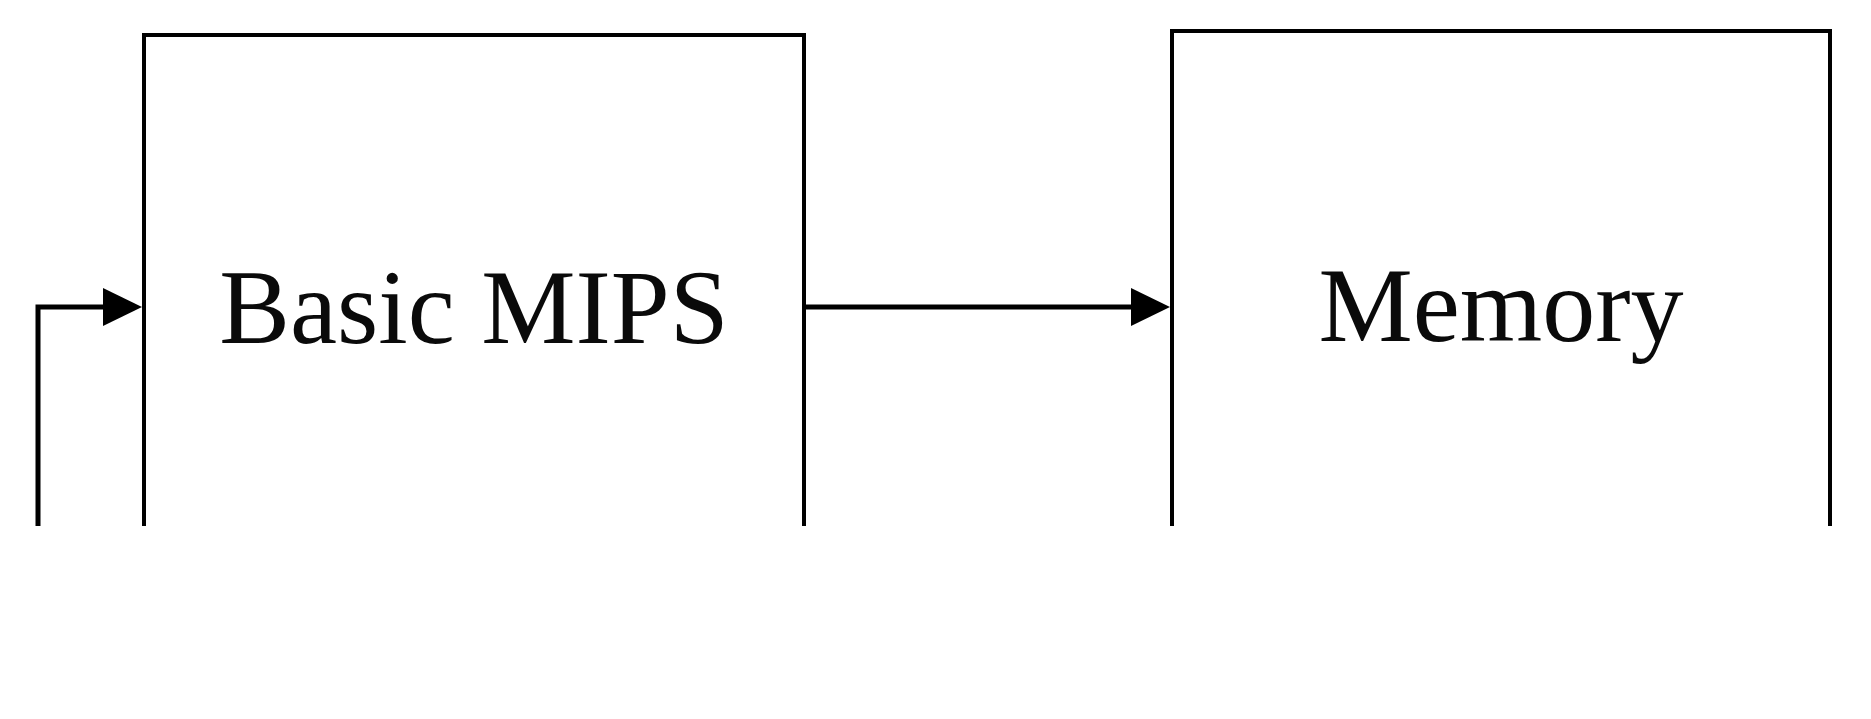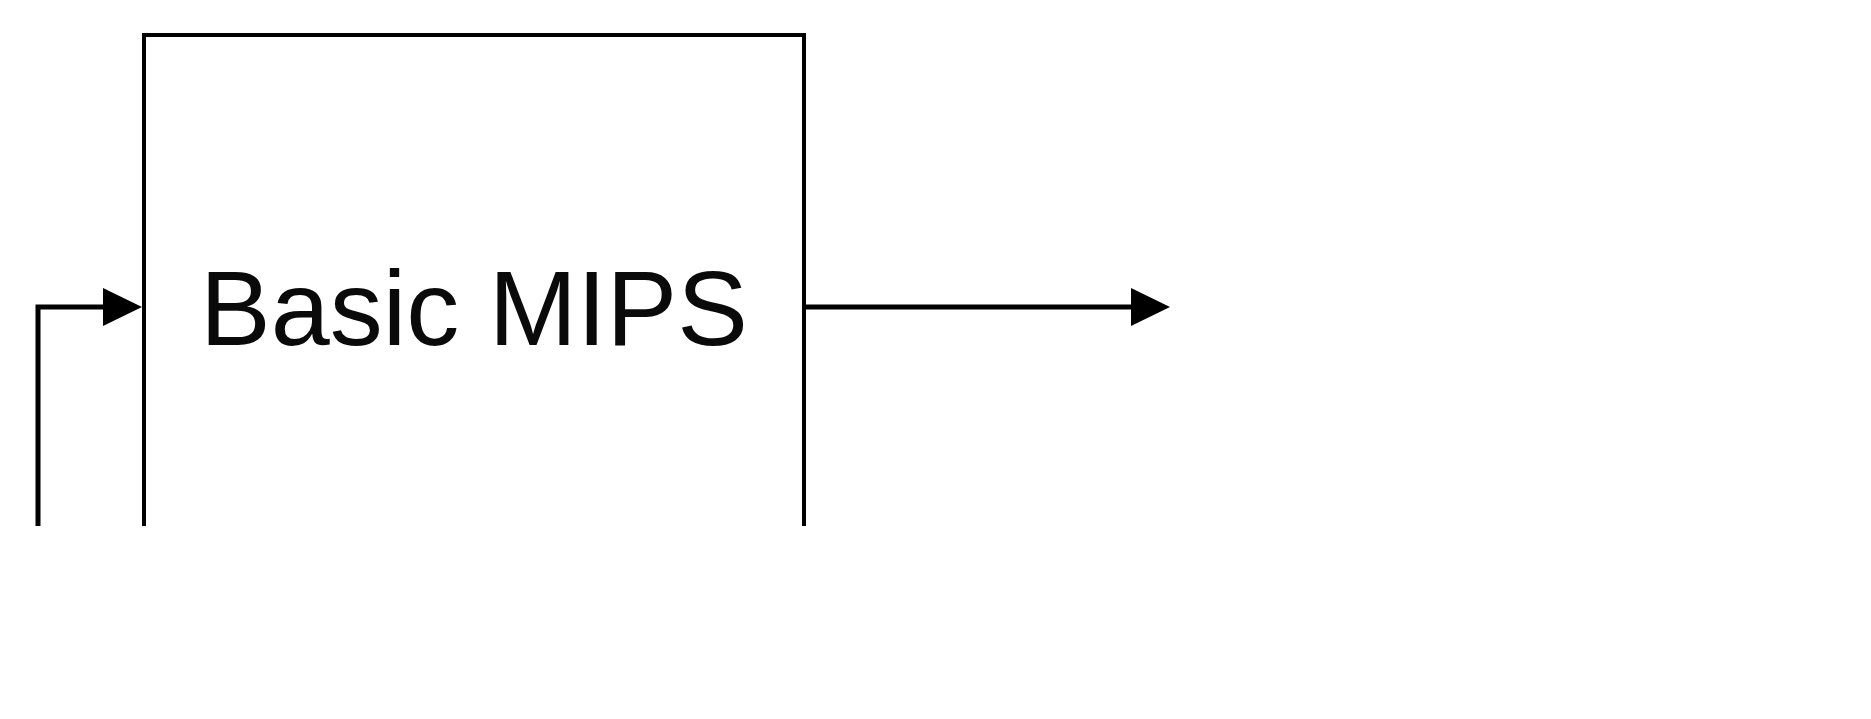--- a/index.html
+++ b/index.html
@@ -5,21 +5,21 @@
   html, body {
     margin: 0;
     padding: 0;
     background: #ffffff;
   }
   .canvas {
     position: relative;
     width: 1871px;
     height: 526px;
     background: #ffffff;
-    font-family: Liberation Sans, sans-serif;
+    font-family: Liberation Serif, serif;
     overflow: hidden;
   }
   .wires {
     position: absolute;
     left: 0;
     top: 0;
     width: 1871px;
     height: 719px;
   }
   .node {
@@ -64,14 +64,17 @@
     <g>
       <path d="M 1502 581 L 1502 687 L 38 687 L 38 307 L 108 307" fill="none" stroke="#000000" stroke-width="5" stroke-linejoin="miter"></path>
       <polygon points="142,307 103,288 103,326" fill="#000000"></polygon>
     </g>
   </svg>
 
   <div class="node node-basic-mips">
     <span>Basic MIPS</span>
   </div>
 
+  <div class="node node-memory">
+    <span>Memory</span>
+  </div>
 
 </div>
 
 </body></html>

